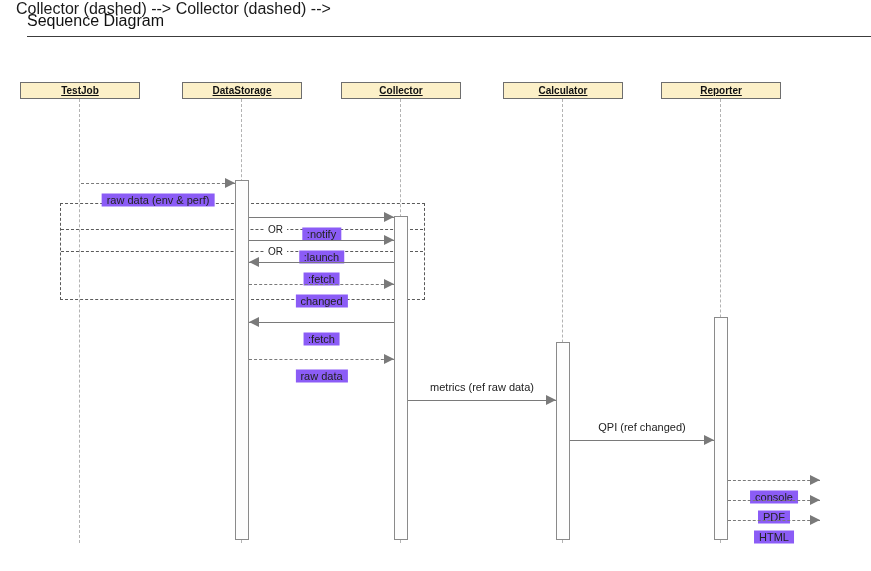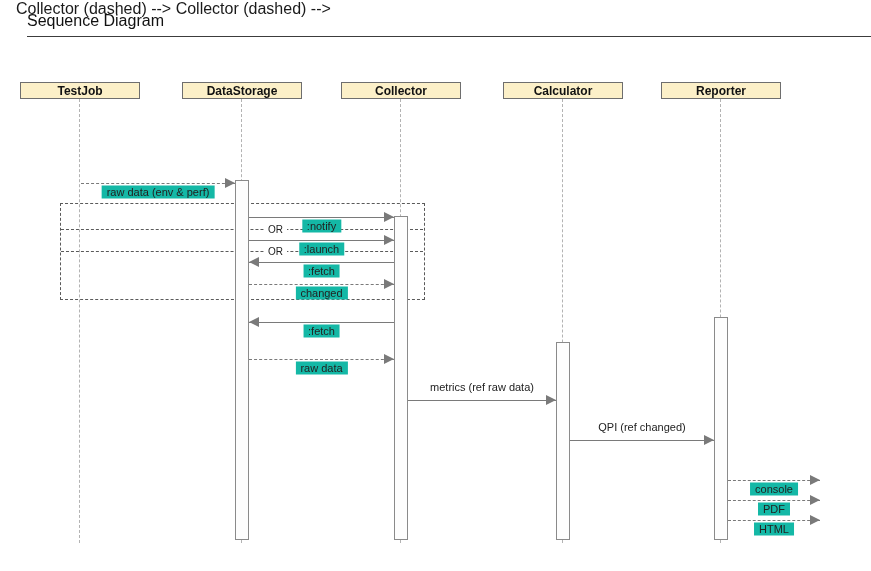--- a/index.html
+++ b/index.html
@@ -5,38 +5,38 @@
   html,body{margin:0;padding:0;background:#fff;}
   #canvas{
     position:relative;width:871px;height:571px;background:#ffffff;overflow:hidden;
     font-family:"Liberation Sans", sans-serif;color:#1a1a1a;padding-left:16px;
   }
   .title{position:absolute;left:27px;top:12px;font-size:16px;color:#111;}
   .title-rule{position:absolute;left:27px;right:2px;top:36px;border-top:1px solid #3c3c3c;}
 
   .actor{position:absolute;top:82px;width:118px;height:15px;background:#fcf0c8;border:1px solid #6e6e6e;
          display:flex;align-items:center;justify-content:center;z-index:4;}
-  .actor-label{font-size:12px;font-weight:bold;color:#111;white-space:nowrap;}
+  .actor-label{font-size:10px;font-weight:bold;text-decoration:underline;color:#111;white-space:nowrap;}
 
   .lifeline{position:absolute;top:99px;height:444px;width:0;border-left:1px dashed #b3b3b3;z-index:0;}
 
   .bar{position:absolute;width:12px;background:#fdfdfd;border:1px solid #8a8a8a;z-index:2;}
 
   .frame{position:absolute;left:60px;top:203px;width:363px;height:95px;border:1px dashed #5a5a5a;z-index:1;}
   .sep{position:absolute;left:61px;width:362px;height:0;border-top:1px dashed #5a5a5a;z-index:1;}
   .or-lbl{position:absolute;left:264px;background:#fff;padding:0 4px;font-size:10px;line-height:13px;
           transform:translateY(-50%);z-index:3;color:#222;}
 
   .msg{position:absolute;height:0;z-index:3;}
   .ln{position:absolute;left:0;right:0;top:0;height:0;border-top:1px solid #7a7a7a;}
   .ln.dashed{border-top-style:dashed;}
   .head{position:absolute;width:0;height:0;top:-5px;}
   .head.r{right:0;border-left:10px solid #7a7a7a;border-top:5px solid transparent;border-bottom:5px solid transparent;}
   .head.l{left:0;border-right:10px solid #7a7a7a;border-top:5px solid transparent;border-bottom:5px solid transparent;}
-  .lbl{position:absolute;left:50%;top:9px;transform:translate(-50%,-50%);background:#14b8a6;
+  .lbl{position:absolute;left:50%;top:17px;transform:translate(-50%,-50%);background:#8b5cf6;
        padding:0 5px;font-size:11px;line-height:13px;white-space:nowrap;color:#222;}
   .lbl.above{top:-13px;background:transparent;padding:0;}
 </style>
 </head>
 <body>
 
 <div id="canvas">
 
   <div class="title">Sequence Diagram</div>
   <div class="title-rule"></div>

